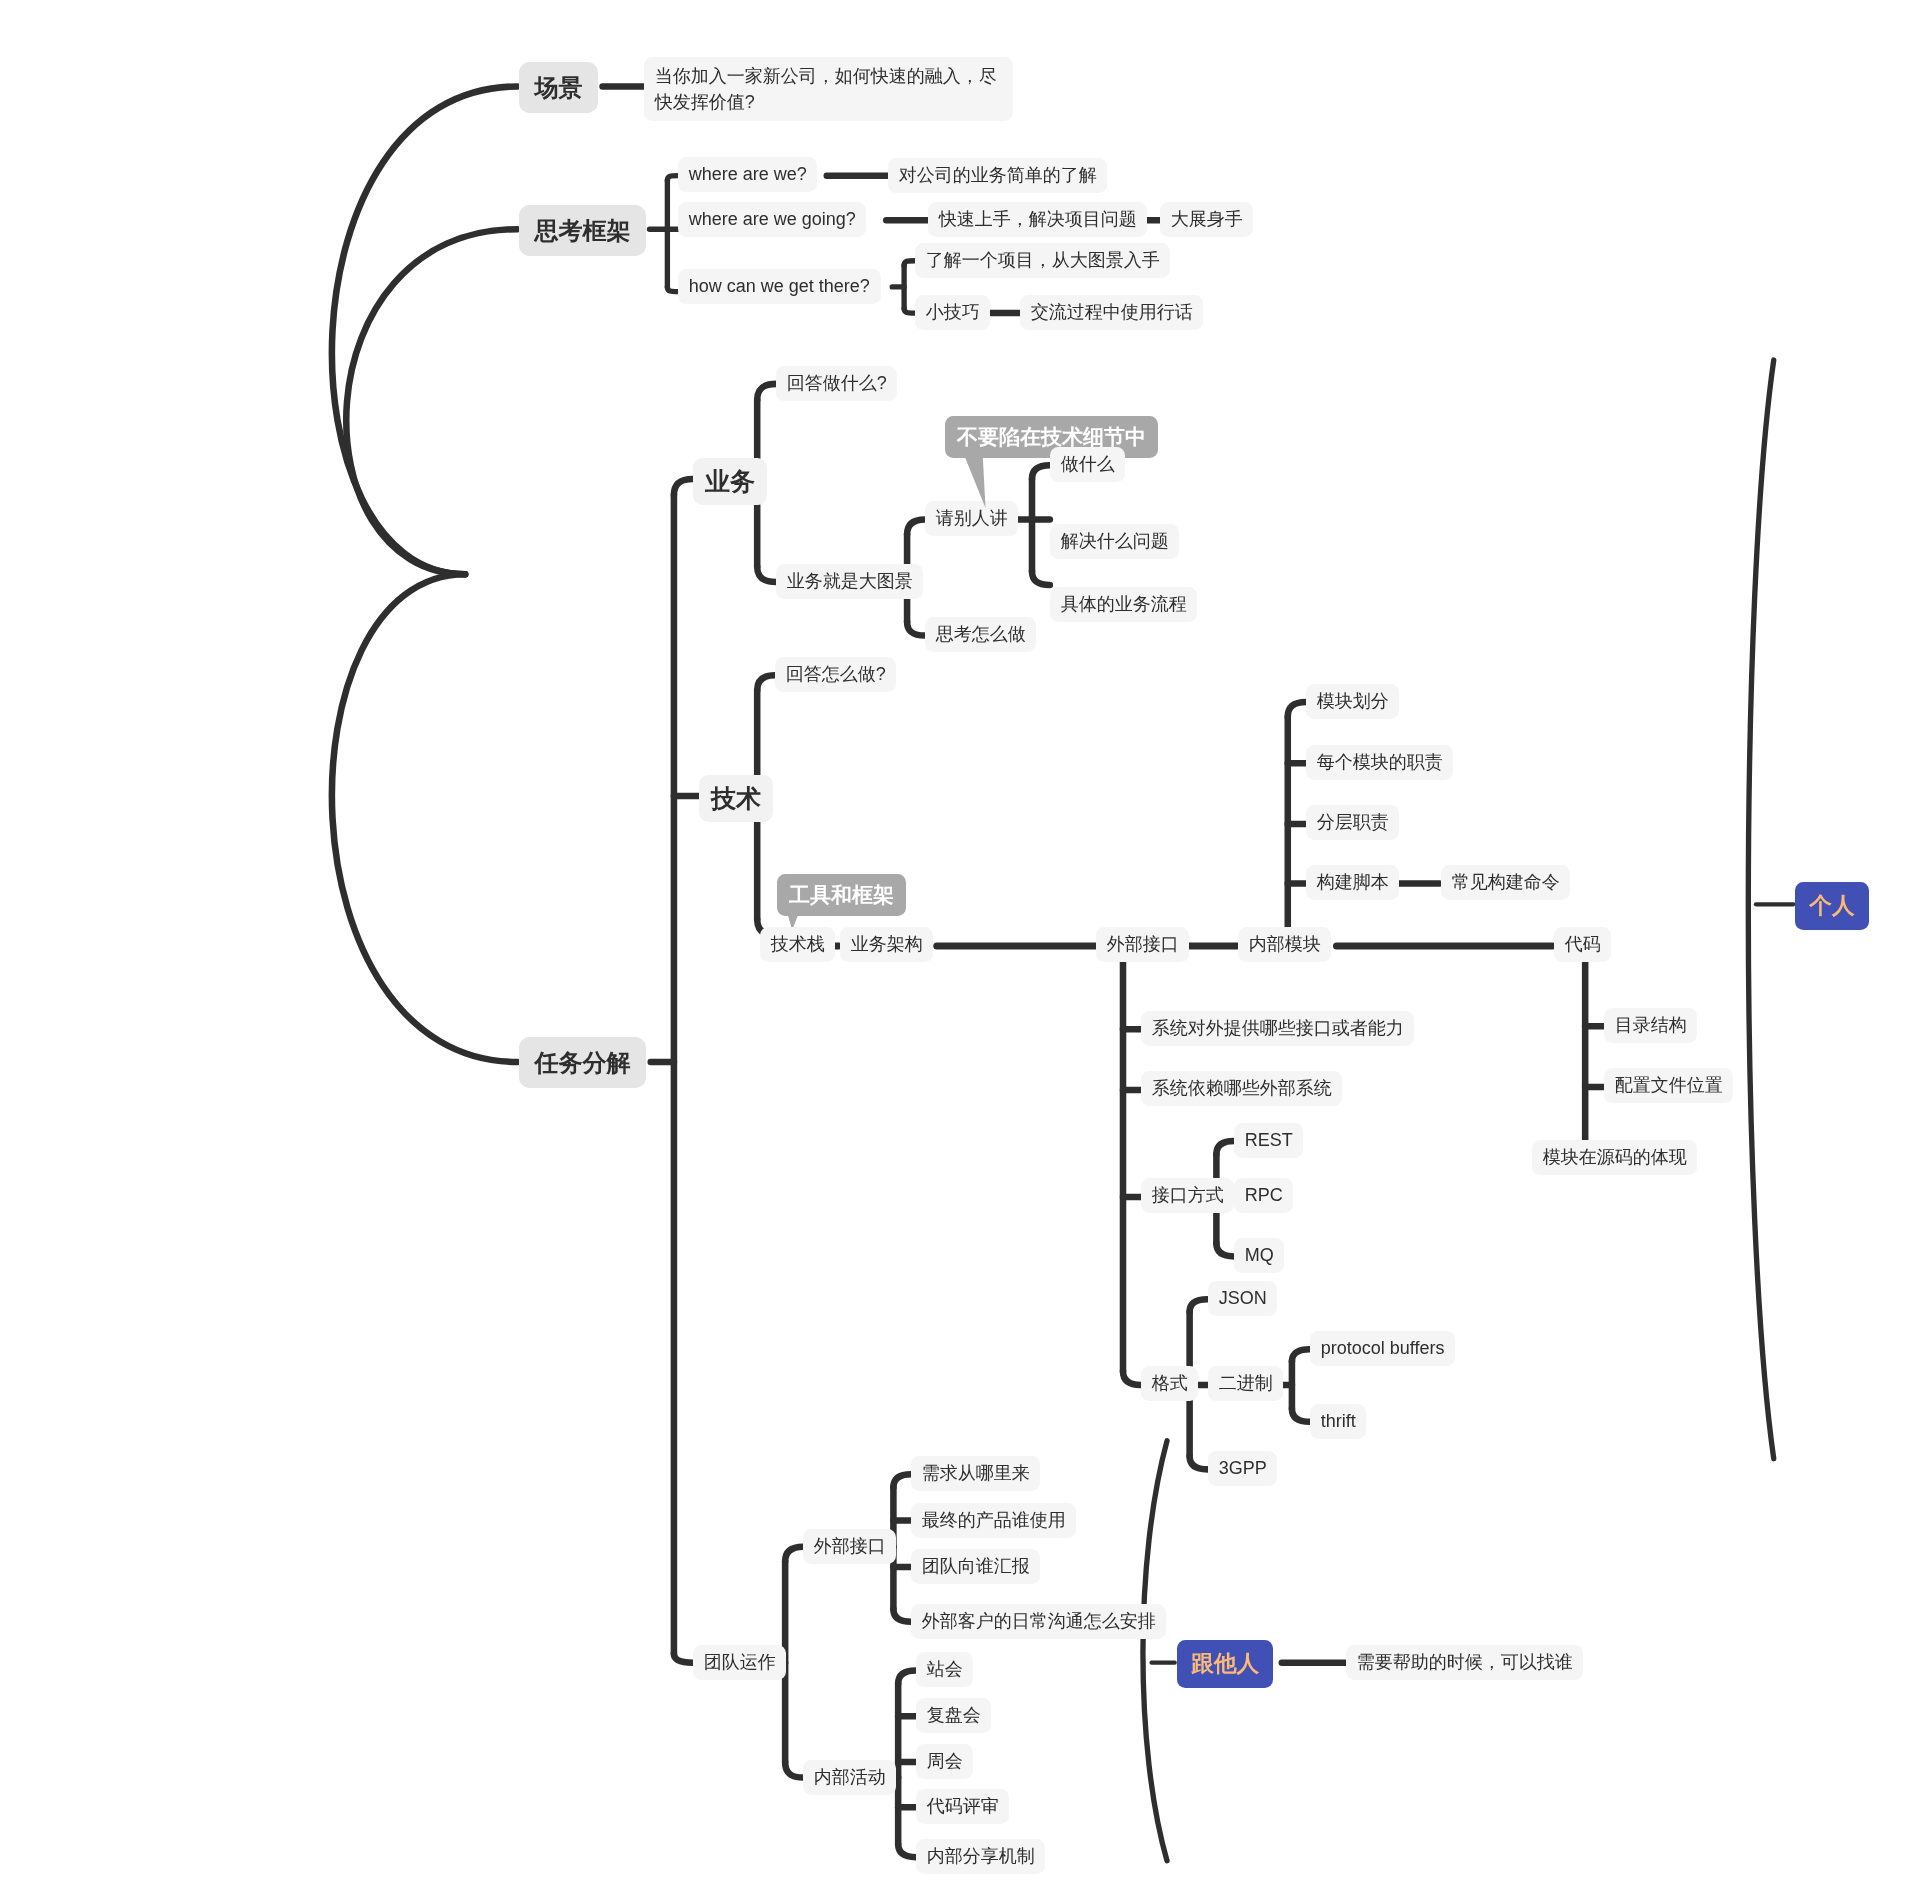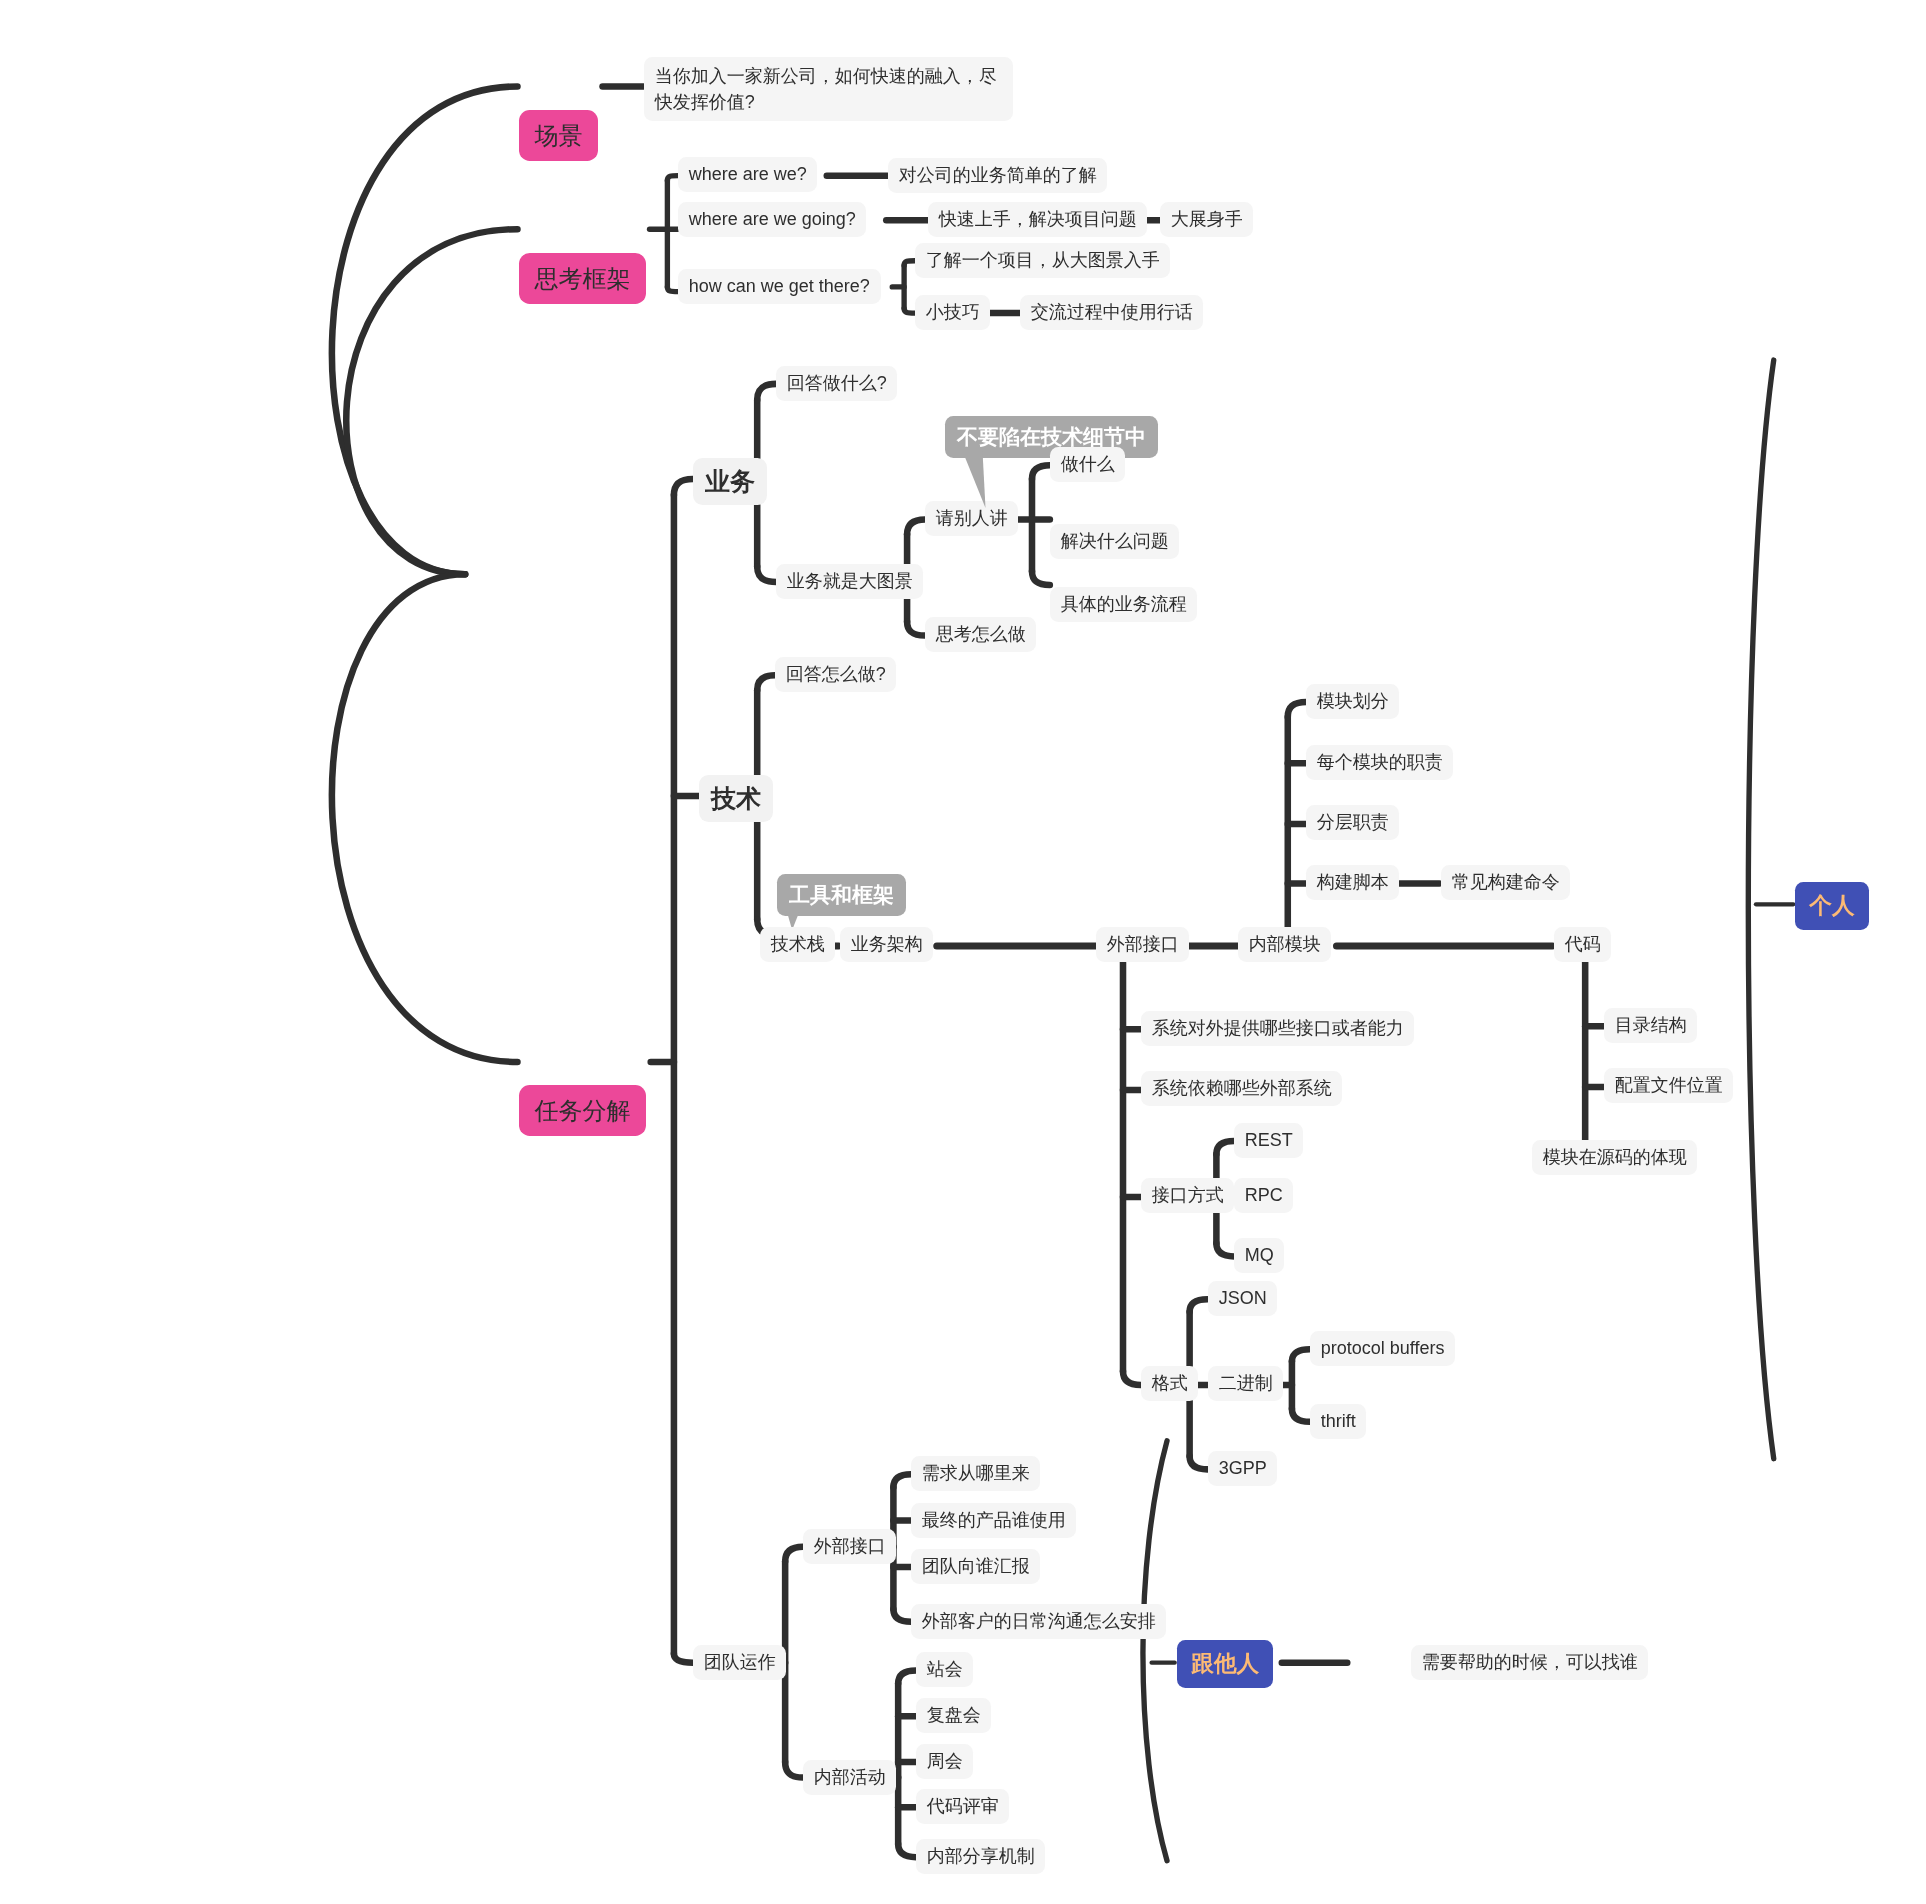--- a/index.html
+++ b/index.html
@@ -2,21 +2,21 @@
 <html style="font-size:9.5px"><head>
 <meta charset="utf-8">
 <style>
   html,body{margin:0;padding:0;background:#ffffff;}
   body{font-family:"Liberation Sans","DejaVu Sans",sans-serif;}
   #canvas{position:relative;width:1926px;height:1905px;background:#fff;overflow:hidden;}
   svg.links{position:absolute;left:0;top:0;width:1926px;height:1905px;pointer-events:none;}
   .node{position:absolute;display:flex;align-items:center;justify-content:center;
         box-sizing:border-box;white-space:nowrap;color:#2e2e2e;border-radius:8.3px;}
   .n-plain{background:#f5f5f5;padding:6px 10.7px;font-size:18px;line-height:1.25;}
-  .n-strong{background:#ec4899;padding:9.5px 15.5px;font-size:24px;font-weight:normal;border-radius:10.7px;margin-top:48px;}
+  .n-strong{background:#e5e5e5;padding:9.5px 15.5px;font-size:24px;font-weight:bold;border-radius:10.7px;}
   .n-mid{background:#f2f2f2;padding:7.1px 12px;font-size:25px;font-weight:bold;border-radius:9.5px;}
   .n-root{background:#f52229;color:#fff;font-size:31px;font-weight:bold;padding:15.5px 22.6px;border-radius:7.1px;}
   .n-badge{background:#4050b5;color:#fdba74;font-size:22.6px;font-weight:bold;padding:8.3px 14.3px;border-radius:8.3px;}
   .n-wrap{white-space:normal;text-align:left;justify-content:flex-start;line-height:1.45;}
   .callout{position:absolute;background:#a8a8a8;color:#ffffff;font-size:21px;font-weight:bold;
            padding:7.1px 12px;border-radius:8.3px;white-space:nowrap;}
   .callout-tail{position:absolute;width:0;height:0;}
 </style>
 </head>
 <body>
@@ -357,18 +357,18 @@
       <span>内部分享机制</span>
     </div>
 
   <div class="node n-badge" style="left:1795px;top:882px;">
       <span>个人</span>
     </div>
 
   <div class="node n-badge" style="left:1177px;top:1640px;">
       <span>跟他人</span>
     </div>
-  <div class="node n-plain" style="left:1411px;top:1645px;">
+  <div class="node n-plain" style="left:1346px;top:1645px;">
       <span>需要帮助的时候，可以找谁</span>
     </div>
 
 </div>
 
 
 </body></html>

